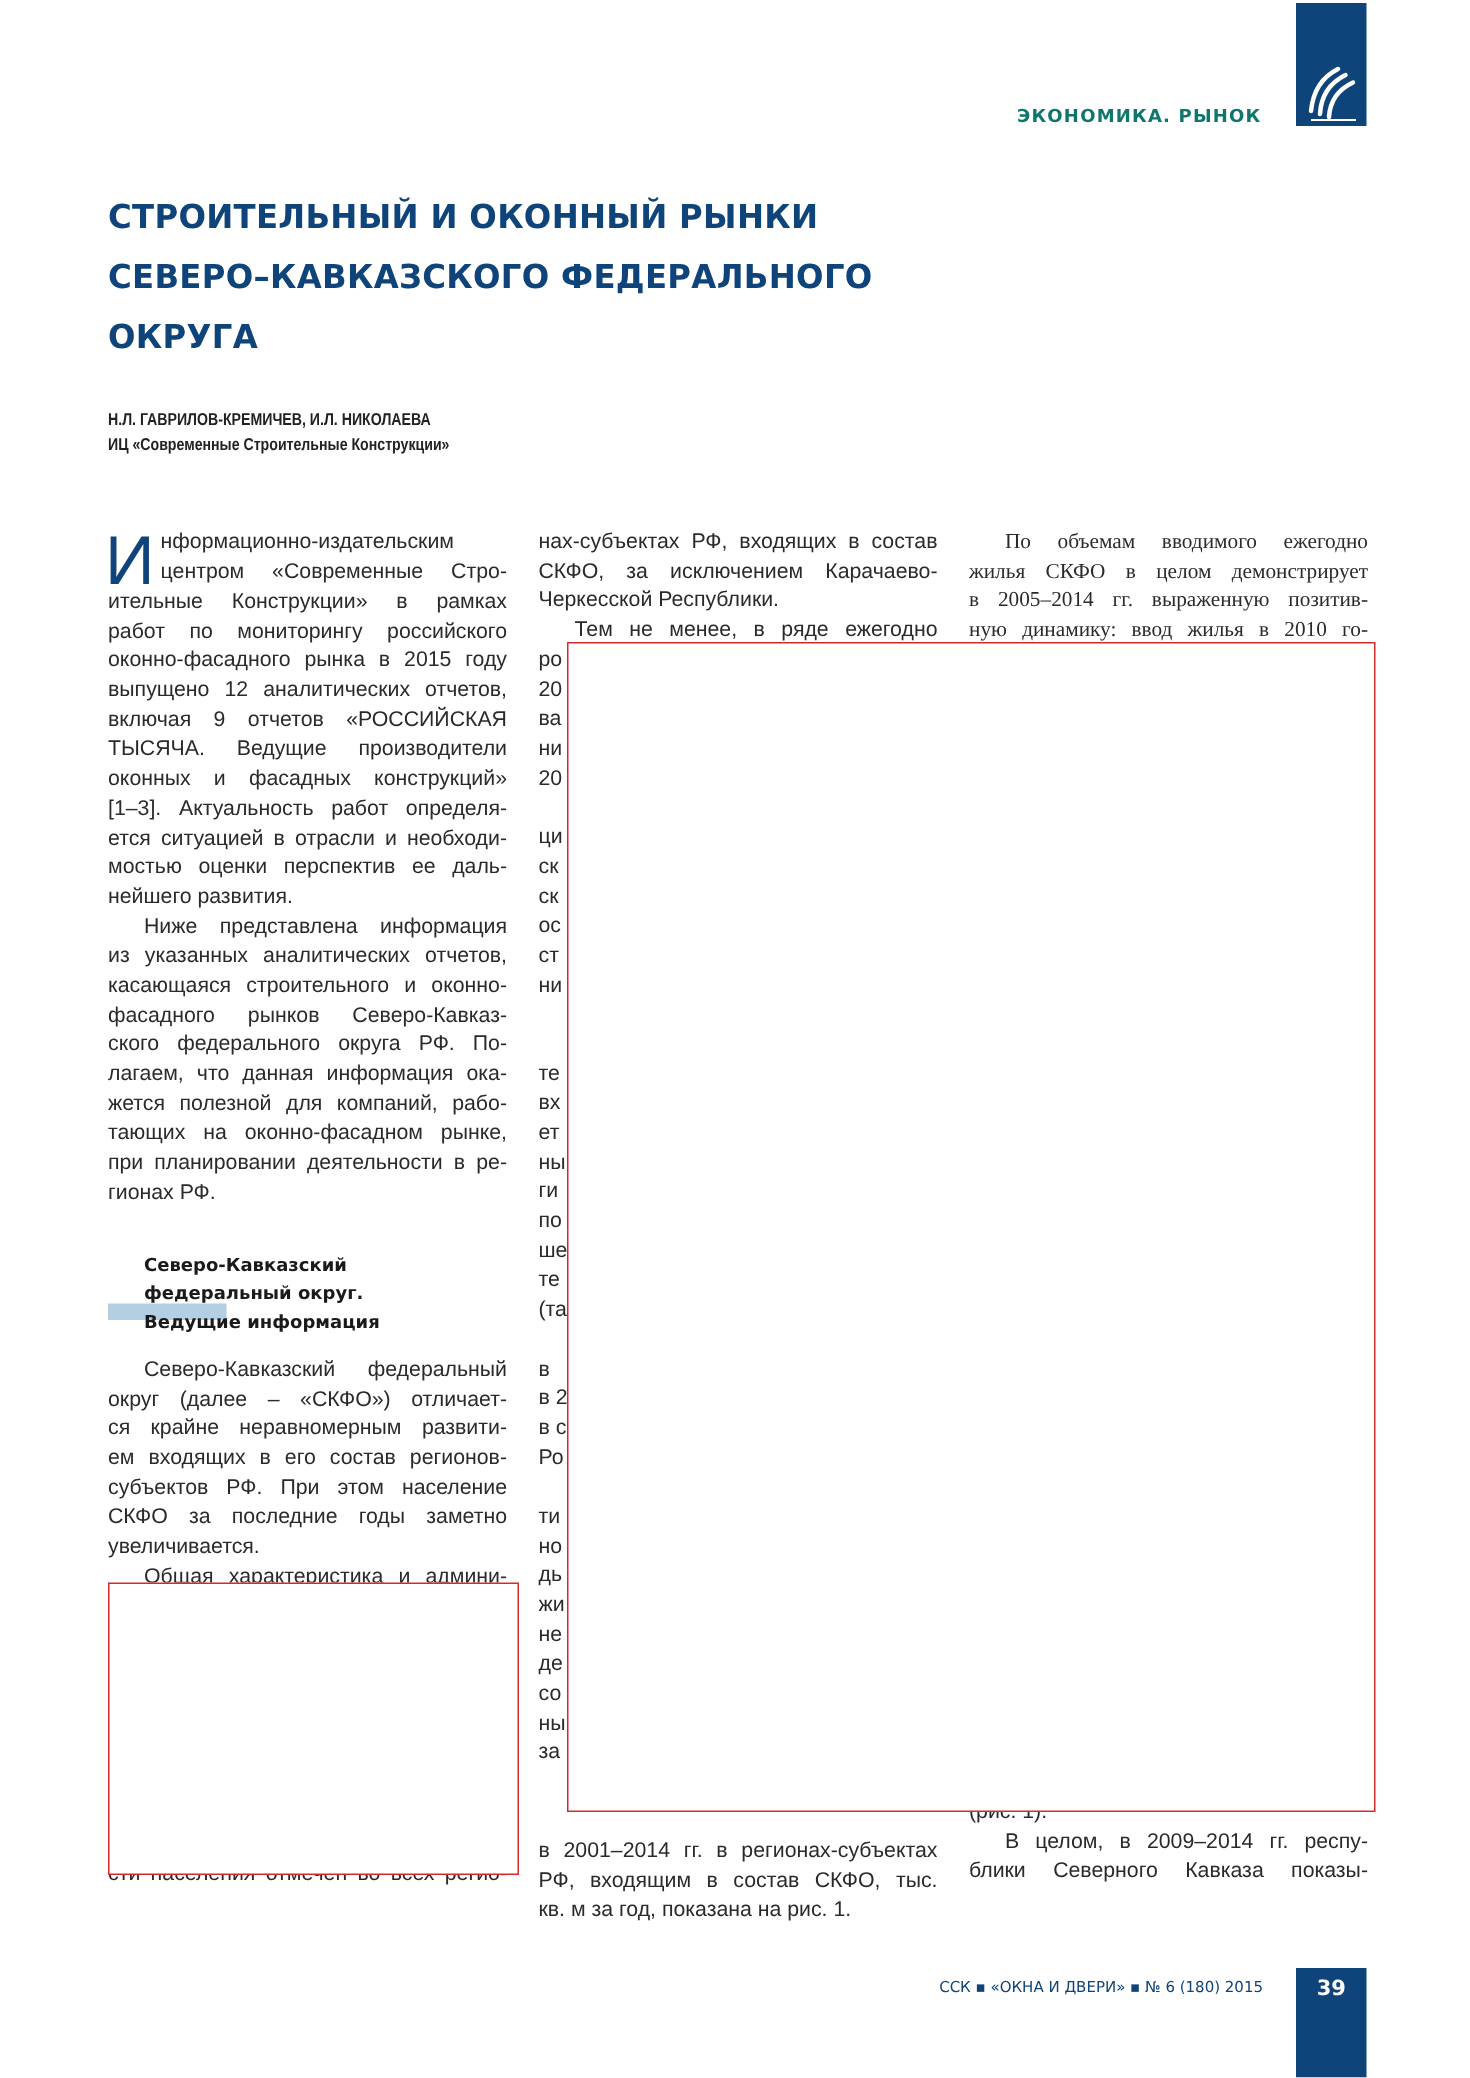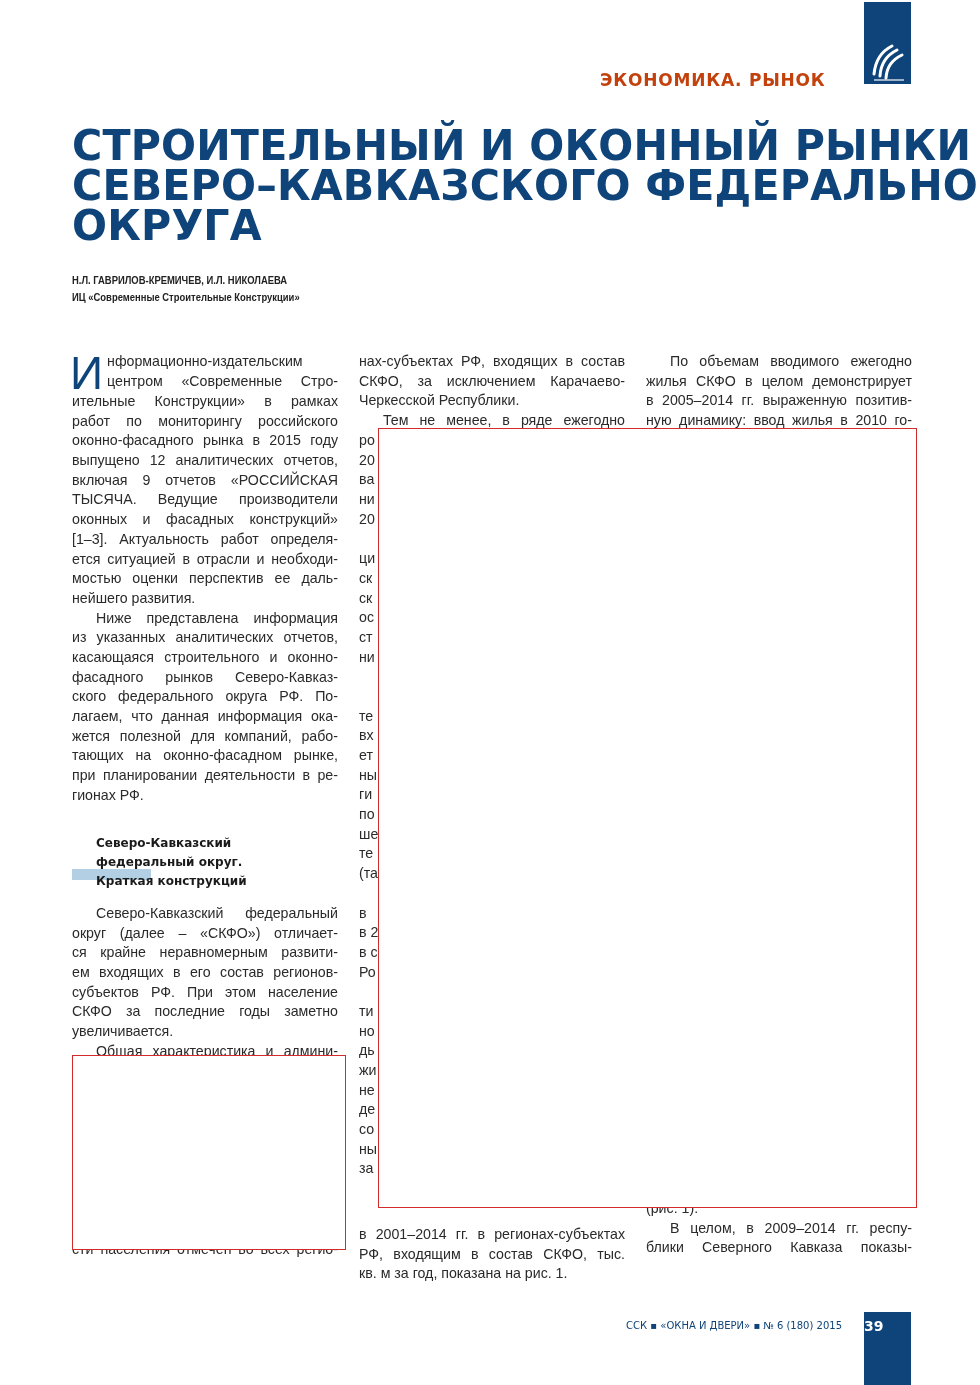--- a/index.html
+++ b/index.html
@@ -2,57 +2,57 @@
 <html><head>
 <meta charset="utf-8">
 <style>
   html, body { margin: 0; padding: 0; background: #ffffff; }
   body { width: 980px; height: 1385px; position: relative; overflow: hidden;
          font-family: "Liberation Sans", sans-serif; color: #1f1f1f; }
 
   .logo-tab { position: absolute; left: 864px; top: 2px; width: 47px; height: 82px; background: #0e4479; }
   .logo-tab svg { position: absolute; left: 6px; top: 38px; }
 
-  .section-label { position: absolute; left: 600px; top: 70px; width: 241px; text-align: left;
-                   font-family: "DejaVu Sans", sans-serif; font-weight: bold; font-size: 17px;
-                   letter-spacing: 0.8px; color: #c2410c; }
+  .section-label { position: absolute; left: 600px; top: 70px; width: 241px; text-align: right;
+                   font-family: "DejaVu Sans", sans-serif; font-weight: bold; font-size: 12px;
+                   letter-spacing: 0.8px; color: #0f766e; }
 
   .title { position: absolute; left: 72px; top: 126px; width: 820px; margin: 0;
-           font-family: "DejaVu Sans", sans-serif; font-weight: bold; font-size: 42px;
+           font-family: "DejaVu Sans", sans-serif; font-weight: bold; font-size: 22px;
            line-height: 40px; color: #0e4479; letter-spacing: 0.2px; }
   .title div { white-space: nowrap; transform-origin: left; }
 
   .authors { position: absolute; left: 72px; top: 274px; font-family: "Liberation Sans", sans-serif;
              font-weight: bold; font-size: 11.5px; color: #222; transform: scaleX(0.82); transform-origin: left; white-space: nowrap; }
   .affil { position: absolute; left: 72px; top: 291px; font-family: "Liberation Sans", sans-serif;
            font-weight: bold; font-size: 11.5px; color: #222; transform: scaleX(0.82); transform-origin: left; white-space: nowrap; }
 
   .col { position: absolute; width: 266px; font-size: 14.2px; line-height: 19.7px; color: #2a2a2a; }
   .ln { display: block; white-space: nowrap; text-align: justify; text-align-last: justify; height: 19.7px; }
   .ln.last { text-align-last: left; }
   .ln.ind { text-indent: 24px; }
 
   .col1 { left: 72px; top: 352px; }
   .col2 { left: 359px; top: 352px; }
-  .col3 { left: 646px; top: 352px; }
+  .col3 { left: 646px; top: 352px; font-family: Liberation Serif, serif; }
 
   .dropcap { float: left; font-size: 46px; line-height: 38px; color: #0e4479; margin: 2px 4px 0 -2px; font-weight: normal; height: 38px; }
 
   .subhead { position: absolute; left: 96px; top: 834px; font-family: "DejaVu Sans", sans-serif;
              font-weight: bold; font-size: 12px; line-height: 19px; color: #1a1a1a; }
   .subhead-bar { position: absolute; left: 72px; top: 869px; width: 79px; height: 11px; background: #b3cfe3; }
 
   .redbox { position: absolute; border: 1.5px solid #d22b2b; background: #ffffff; box-sizing: border-box; }
   .rb1 { left: 72px; top: 1055px; width: 274px; height: 195px; }
   .rb2 { left: 378px; top: 428px; width: 539px; height: 780px; }
 
   .footer { position: absolute; left: 560px; top: 1320px; width: 282px; text-align: right;
             font-family: "DejaVu Sans", sans-serif; font-size: 10px; color: #0e4479; white-space: nowrap; }
   .page-tab { position: absolute; left: 864px; top: 1312px; width: 47px; height: 73px; background: #0e4479; }
-  .page-num { position: absolute; left: 0; top: 6px; width: 47px; 
+  .page-num { position: absolute; left: 0; top: 6px; width: 47px; text-align: center;
               font-family: "DejaVu Sans", sans-serif; font-weight: bold; font-size: 14px; color: #ffffff; }
 </style>
 </head>
 <body>
 
 <div class="logo-tab">
   <svg width="36" height="42" viewBox="0 0 36 42">
     <g fill="none" stroke="#ffffff" stroke-width="3" stroke-linecap="round">
       <path d="M4 34 Q6 14 22 6"></path>
       <path d="M10 36 Q11 18 27 10"></path>
@@ -100,21 +100,21 @@
     <span class="ln">тающих на оконно-фасадном рынке,</span>
     <span class="ln">при планировании деятельности в ре-</span>
     <span class="ln last">гионах РФ.</span>
   </div>
 </div>
 
 <div class="subhead-bar"></div>
 <div class="subhead">
   <div>Северо-Кавказский</div>
   <div>федеральный округ.</div>
-  <div>Краткая конструкций</div>
+  <div>Ведущие информация</div>
 </div>
 
 <div class="col" style="left:72px; top:904px;">
   <span class="ln ind">Северо-Кавказский федеральный</span>
   <span class="ln">округ (далее – «СКФО») отличает-</span>
   <span class="ln">ся крайне неравномерным развити-</span>
   <span class="ln">ем входящих в его состав регионов-</span>
   <span class="ln">субъектов РФ. При этом население</span>
   <span class="ln">СКФО за последние годы заметно</span>
   <span class="ln last">увеличивается.</span>

